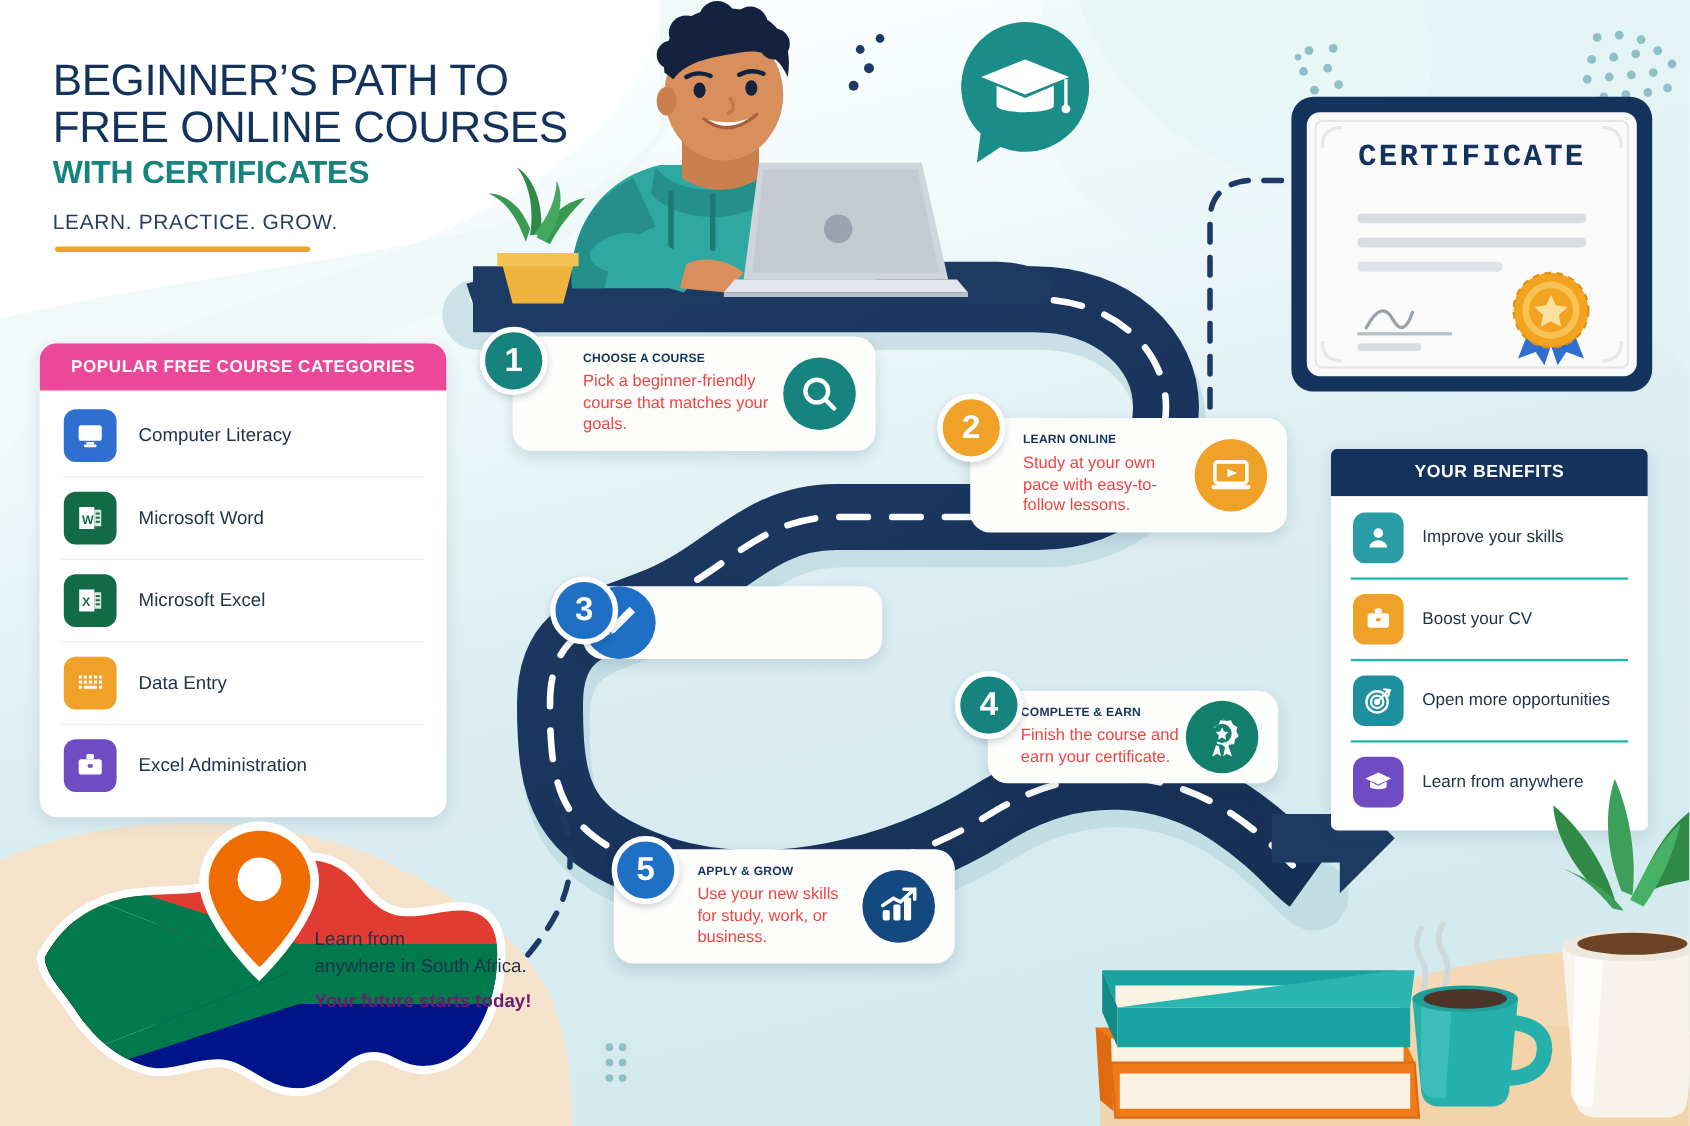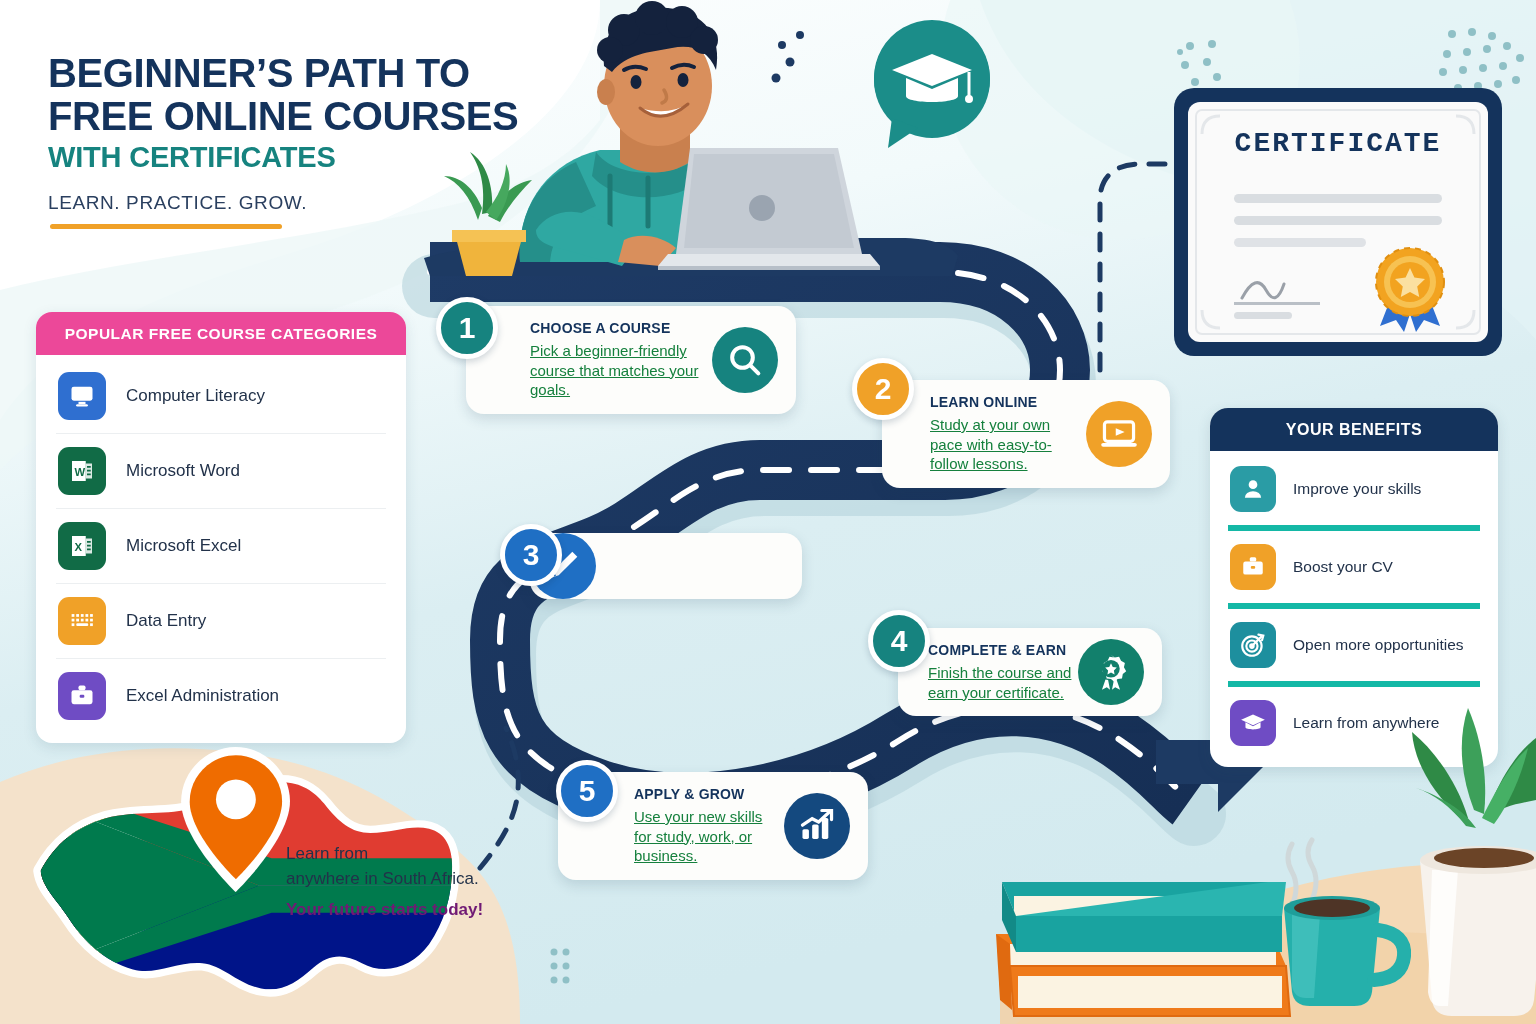--- a/index.html
+++ b/index.html
@@ -10,21 +10,21 @@
     overflow:hidden;
     position:relative;
   }
   #stage { position:absolute; inset:0; width:1536px; height:1024px; overflow:hidden; }
   .layer { position:absolute; inset:0; width:1536px; height:1024px; }
   svg.layer { display:block; }
 
   
   #title-block { position:absolute; left:48px; top:52px; width:520px; }
   #title-main {
-    font-size:40px; font-weight:bold; line-height:1.07; color:#14335c;
+    font-size:40px; font-weight:normal; line-height:1.07; color:#14335c;
     letter-spacing:-0.4px;
   }
   #title-sub {
     font-size:29px; font-weight:bold; color:#16837f; letter-spacing:-0.2px;
     margin-top:3px;
   }
   #tagline {
     font-size:19px; color:#2a3f5f; letter-spacing:0.6px; margin-top:18px;
   }
   #tagline-underline {
@@ -52,54 +52,54 @@
   .cat-row:last-child { border-bottom:none; }
   .cat-ico {
     width:48px; height:48px; border-radius:11px; flex:0 0 48px;
     display:flex; align-items:center; justify-content:center;
   }
   .cat-label { font-size:17px; color:#22324a; }
 
   
   #ben-panel {
     position:absolute; left:1210px; top:408px; width:288px;
-    background:#ffffff; border-radius:18px;
+    background:#ffffff; border-radius:6px;
     box-shadow:0 4px 14px rgba(40,80,100,.14);
     overflow:hidden;
   }
   #ben-header {
     background:#14335c; color:#fff; text-align:center;
     font-size:16px; font-weight:bold; letter-spacing:.5px;
     padding:13px 8px 12px;
   }
   #ben-list { padding:2px 18px 8px 18px; }
   .ben-row {
     display:flex; align-items:center; gap:17px;
-    padding:13px 2px; border-bottom:6px solid #14b8a6; min-height:68px;
+    padding:13px 2px; border-bottom:2px solid #14b8a6; min-height:68px;
   }
   .ben-row:last-child { border-bottom:none; }
   .ben-ico {
     width:46px; height:46px; border-radius:11px; flex:0 0 46px;
     display:flex; align-items:center; justify-content:center;
   }
   .ben-label { font-size:15.5px; color:#22324a; line-height:1.35; }
 
   
   .step {
     position:absolute;
     background:#fdfdfb; border-radius:18px;
     box-shadow:0 5px 13px rgba(30,60,90,.15);
     display:flex; align-items:center;
   }
   .step-body { padding:14px 0 14px 0; flex:1; }
   .step-title {
-    font-size:14px; font-weight:bold; color:#14335c;
+    font-size:11px; font-weight:bold; color:#14335c;
     letter-spacing:.2px; margin-bottom:5px;
   }
-  .step-desc { font-size:15px; color:#15803d; line-height:1.3;text-decoration:underline; }
+  .step-desc { font-size:15px; color:#ef4444; line-height:1.3; }
   .step-num {
     position:absolute; width:62px; height:62px; border-radius:50%;
     border:5px solid #fff; color:#fff; font-size:30px; font-weight:bold;
     display:flex; align-items:center; justify-content:center;
     box-shadow:0 3px 7px rgba(20,50,80,.2);
   }
   .step-ico {
     width:66px; height:66px; border-radius:50%; flex:0 0 66px;
     display:flex; align-items:center; justify-content:center;
     margin-right:18px;

